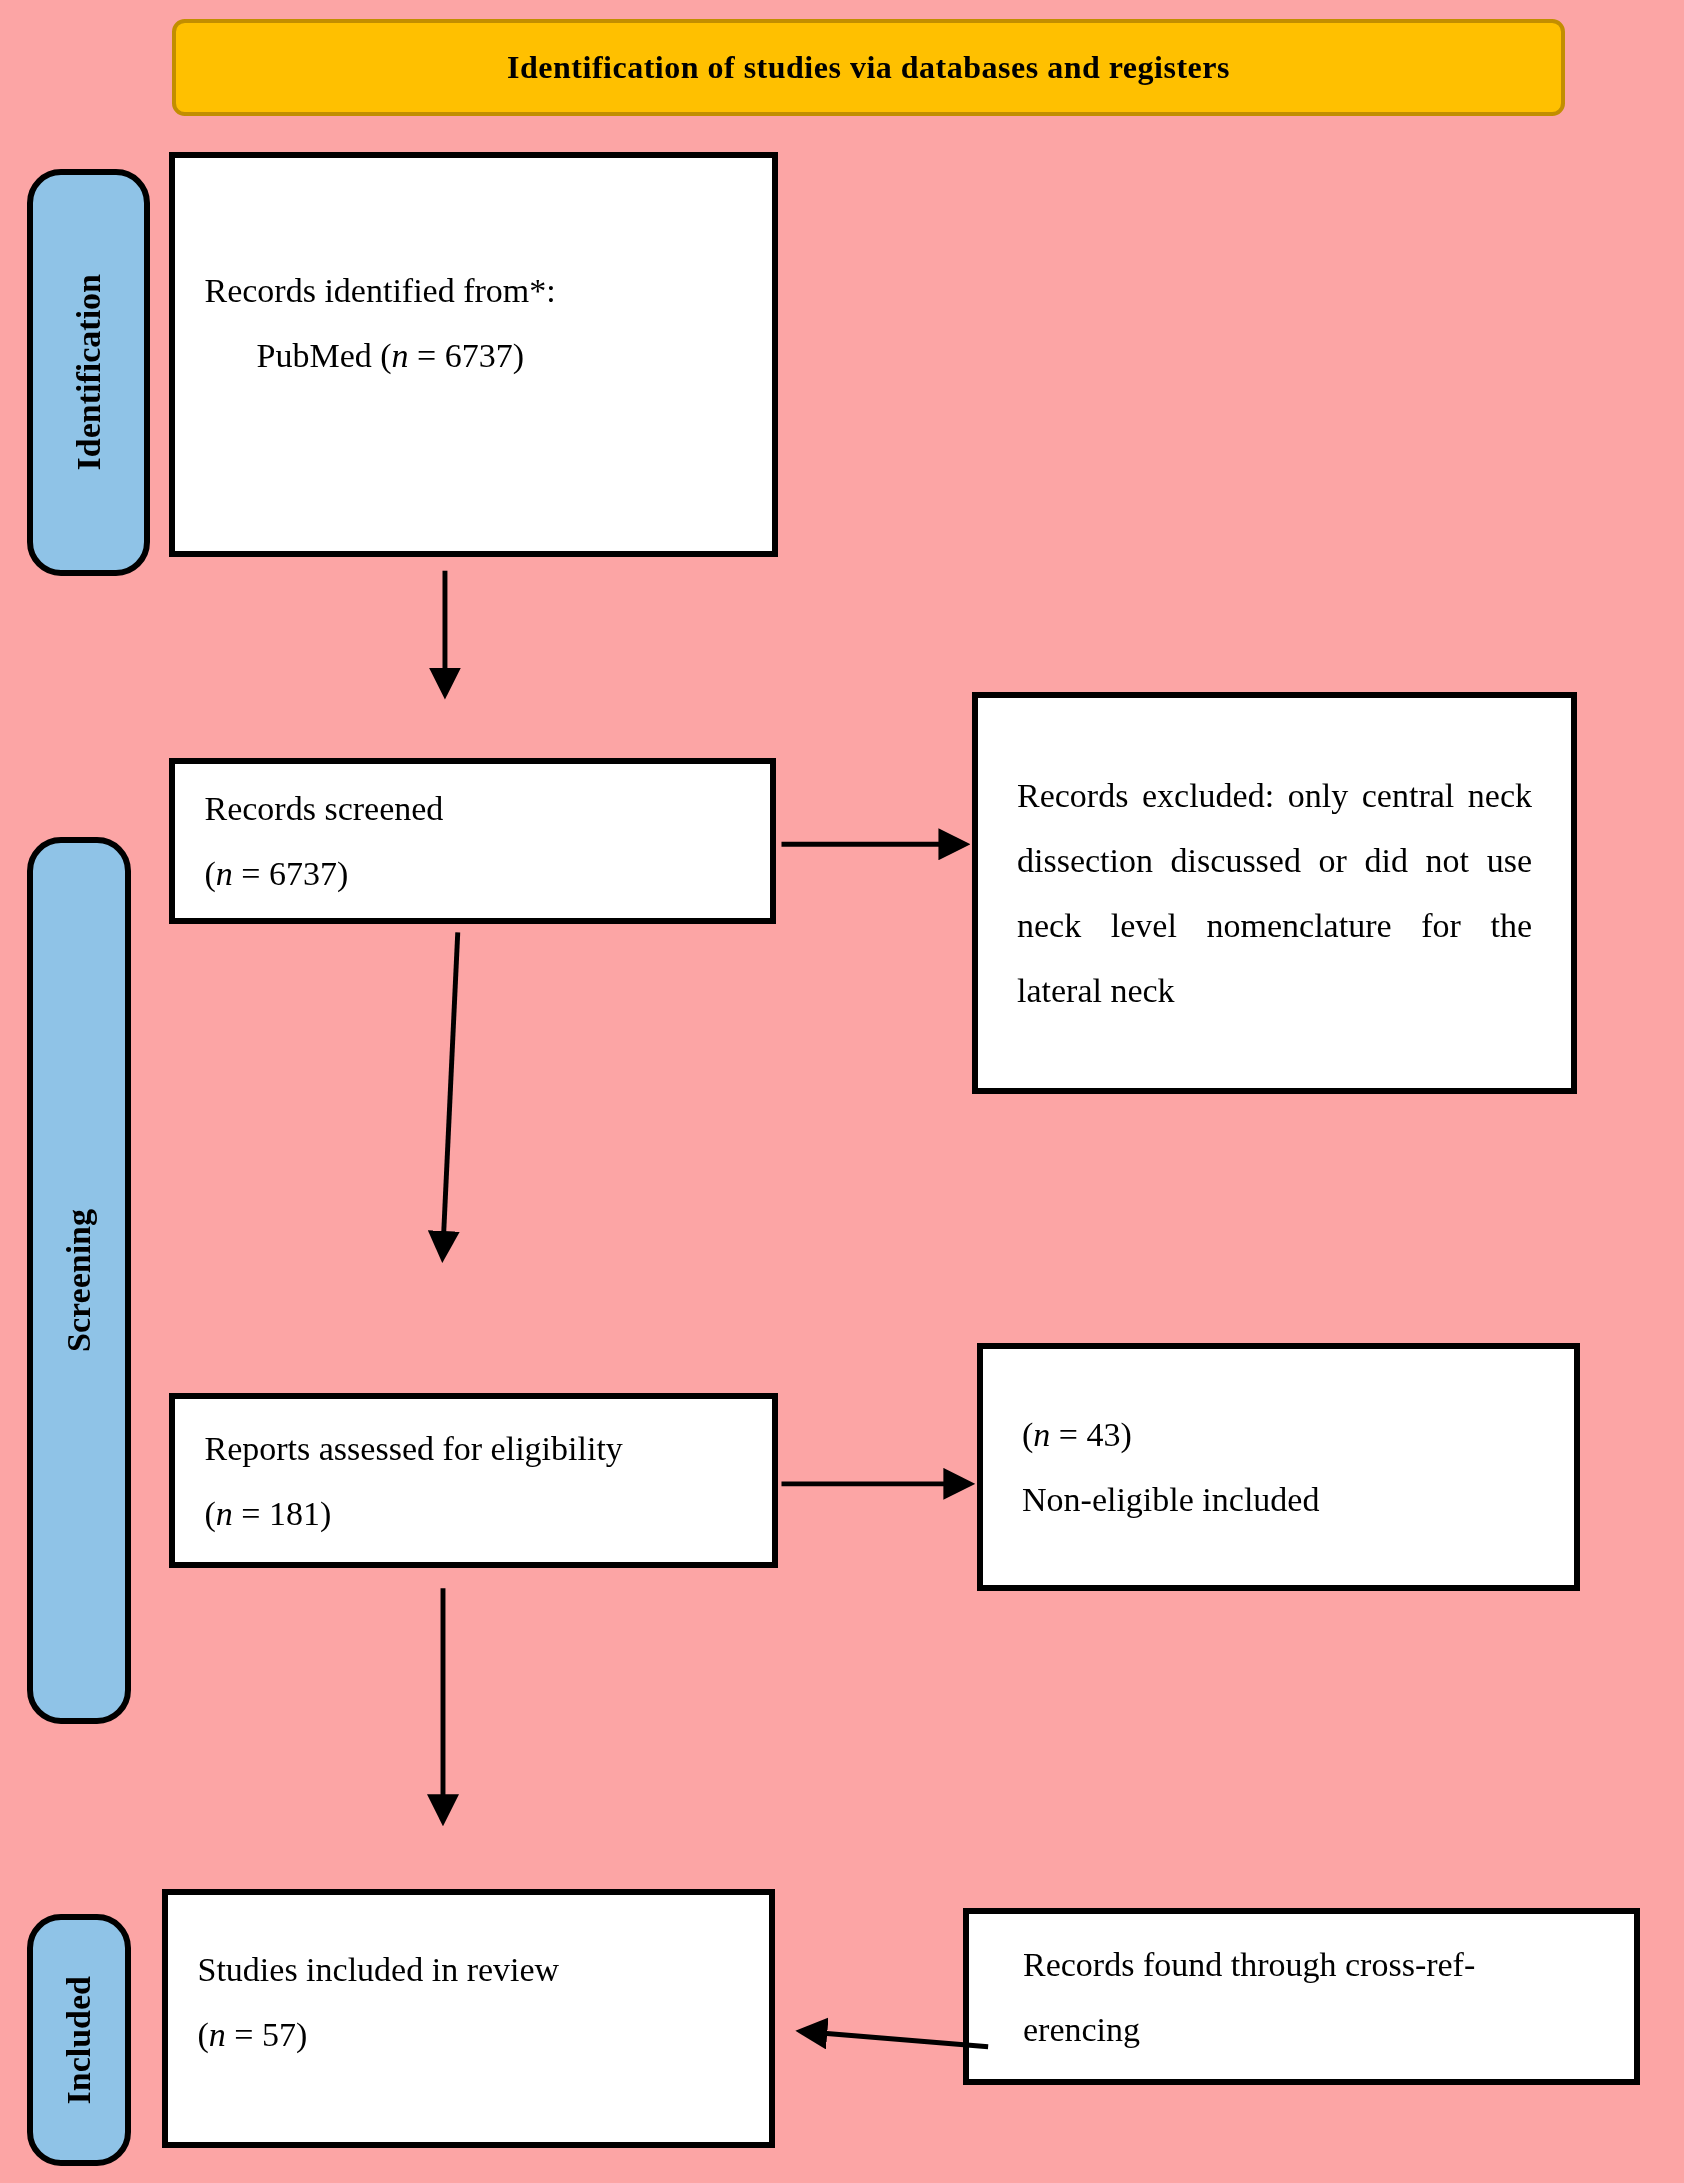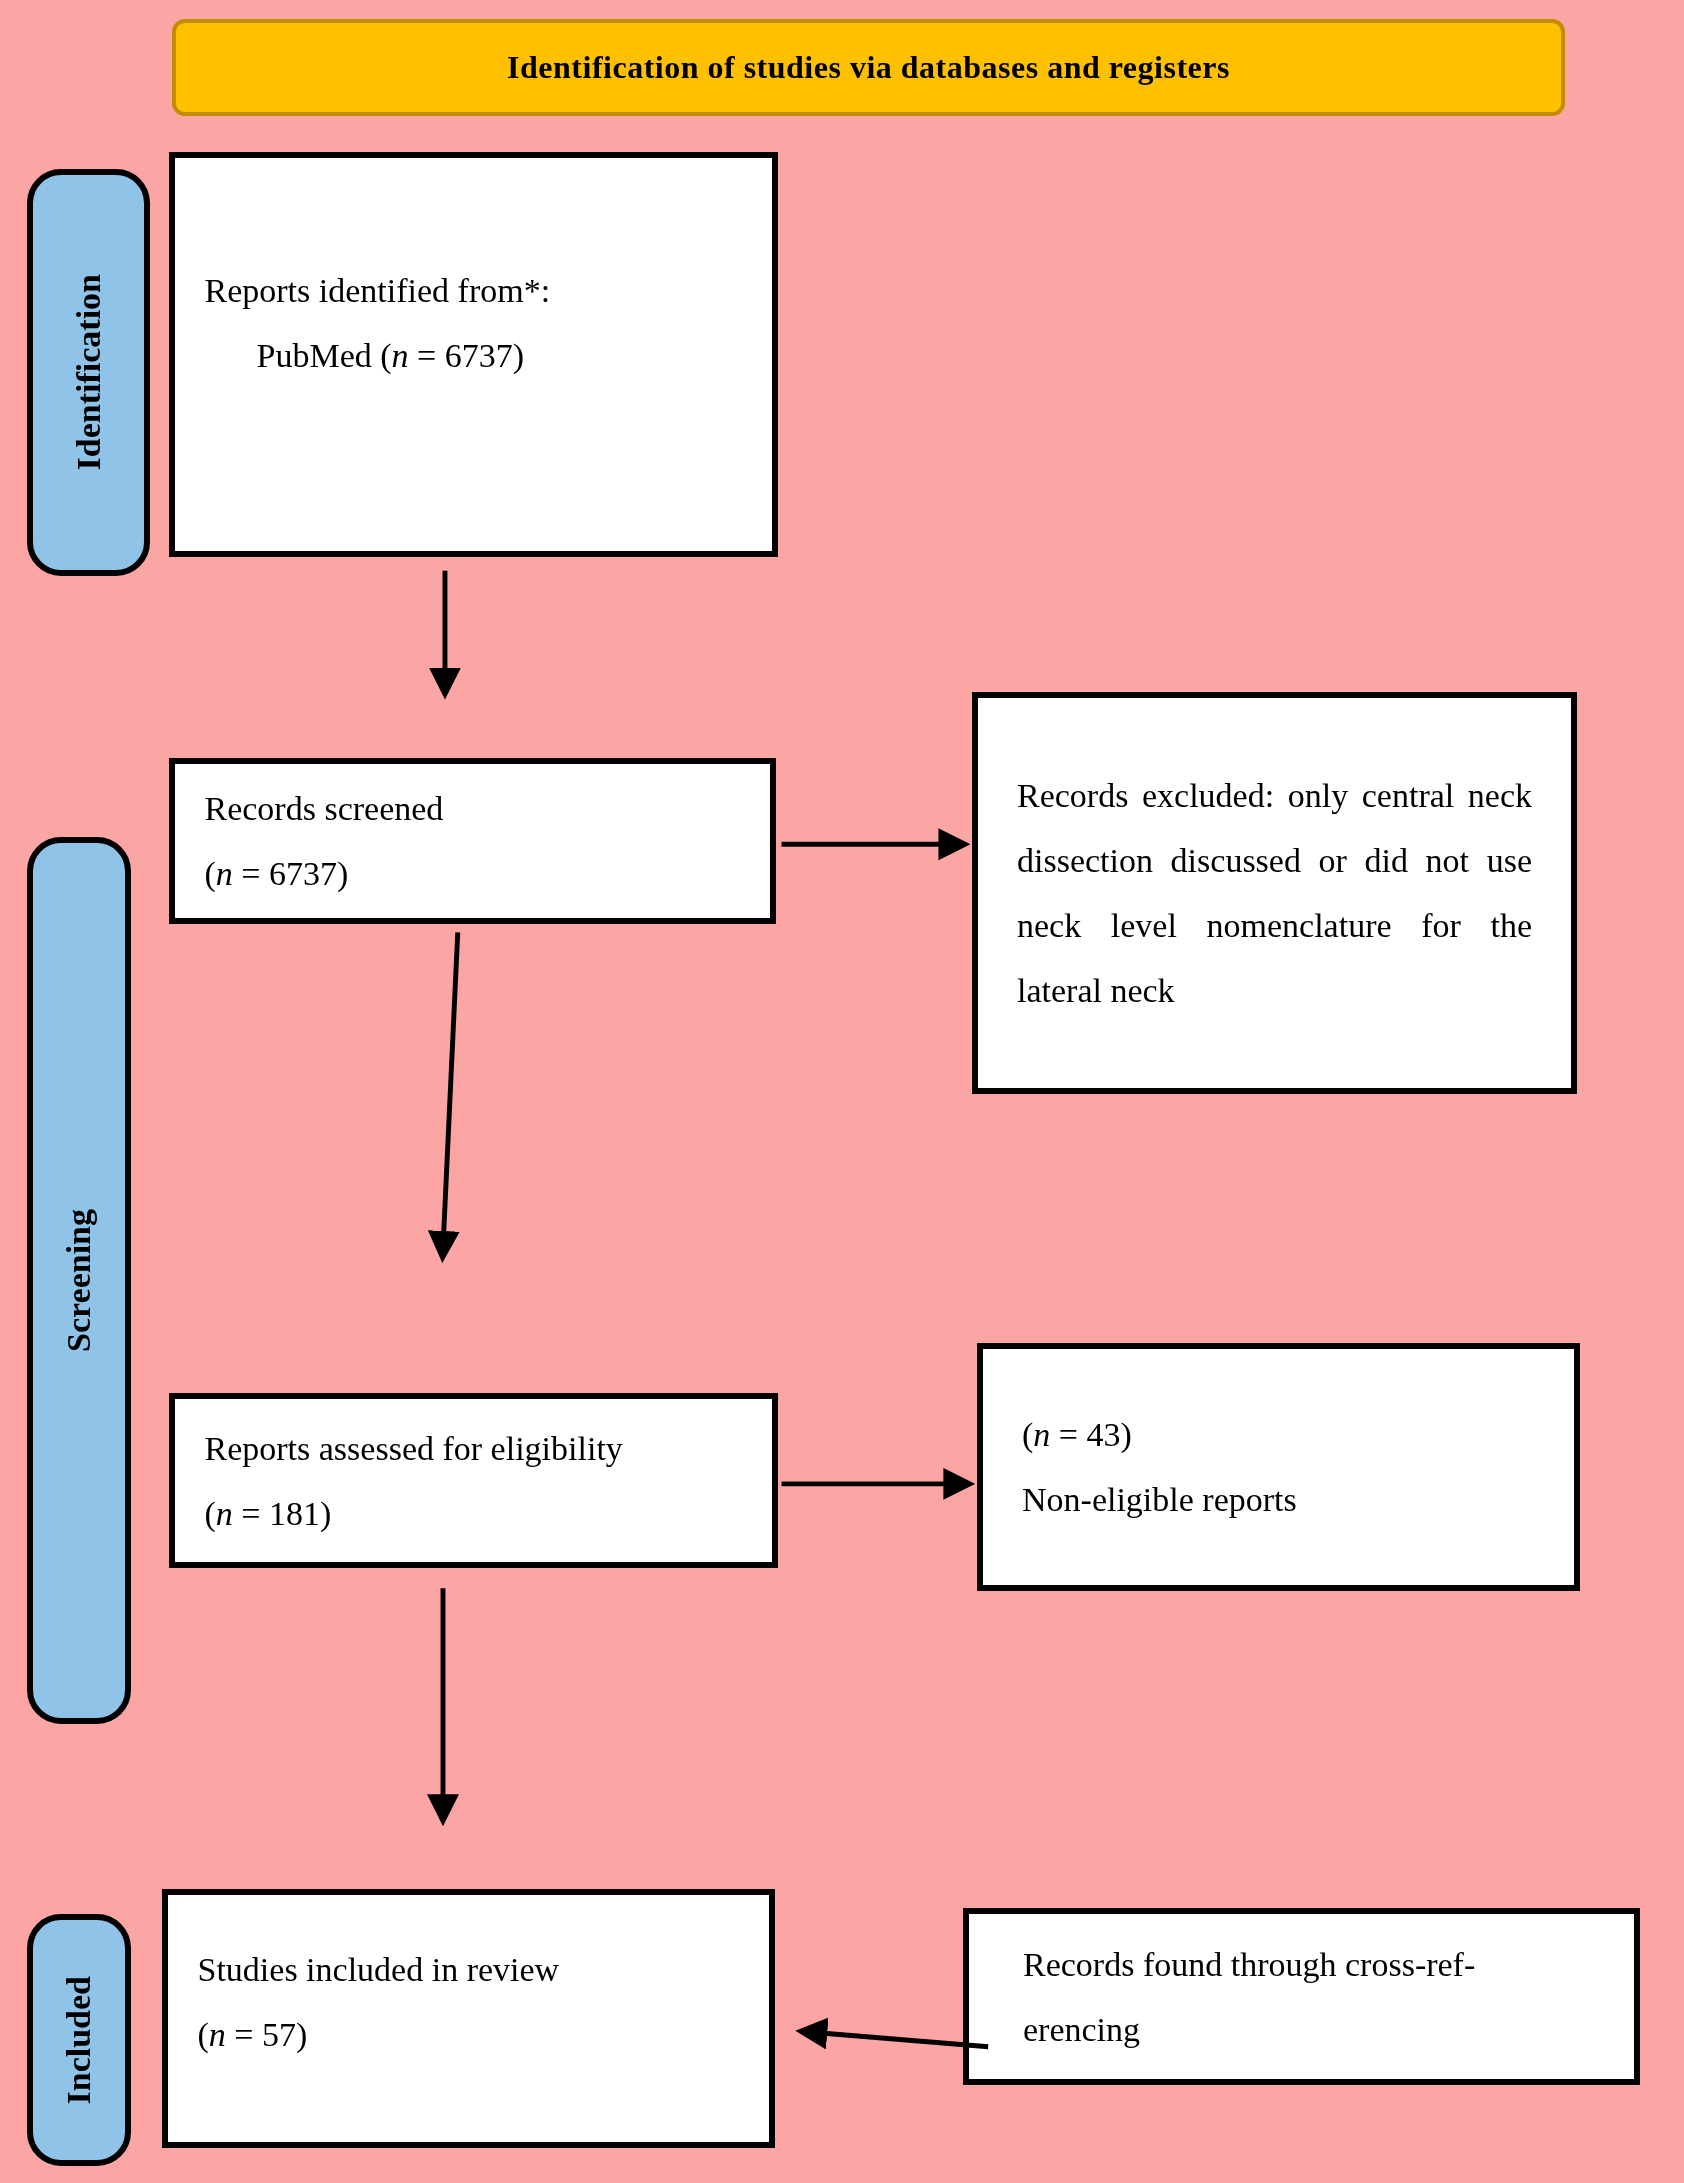--- a/index.html
+++ b/index.html
@@ -62,41 +62,41 @@
     <span class="v">Identification</span>
   </div>
   <div class="stage" id="sb-screen">
     <span class="v">Screening</span>
   </div>
   <div class="stage" id="sb-incl">
     <span class="v">Included</span>
   </div>
 
   <div class="fbox" id="b1">
-    <div class="ln">Reports identified from*:</div>
+    <div class="ln">Records identified from*:</div>
     <div class="ln indent"><span>PubMed (</span><span class="it">n</span><span> = 6737)</span></div>
   </div>
 
   <div class="fbox" id="b2">
     <div class="ln">Records screened</div>
     <div class="ln"><span>(</span><span class="it">n</span><span> = 6737)</span></div>
   </div>
 
   <div class="fbox" id="b3">
     <div class="para">Records excluded: only central neck dissection discussed or did not use neck level nomenclature for the lateral neck</div>
   </div>
 
   <div class="fbox" id="b4">
     <div class="ln">Reports assessed for eligibility</div>
     <div class="ln"><span>(</span><span class="it">n</span><span> = 181)</span></div>
   </div>
 
   <div class="fbox" id="b5">
     <div class="ln"><span>(</span><span class="it">n</span><span> = 43)</span></div>
-    <div class="ln">Non-eligible reports</div>
+    <div class="ln">Non-eligible included</div>
   </div>
 
   <div class="fbox" id="b6">
     <div class="ln">Studies included in review</div>
     <div class="ln"><span>(</span><span class="it">n</span><span> = 57)</span></div>
   </div>
 
   <div class="fbox" id="b7">
     <div class="ln">Records found through cross-ref-</div>
     <div class="ln">erencing</div>

